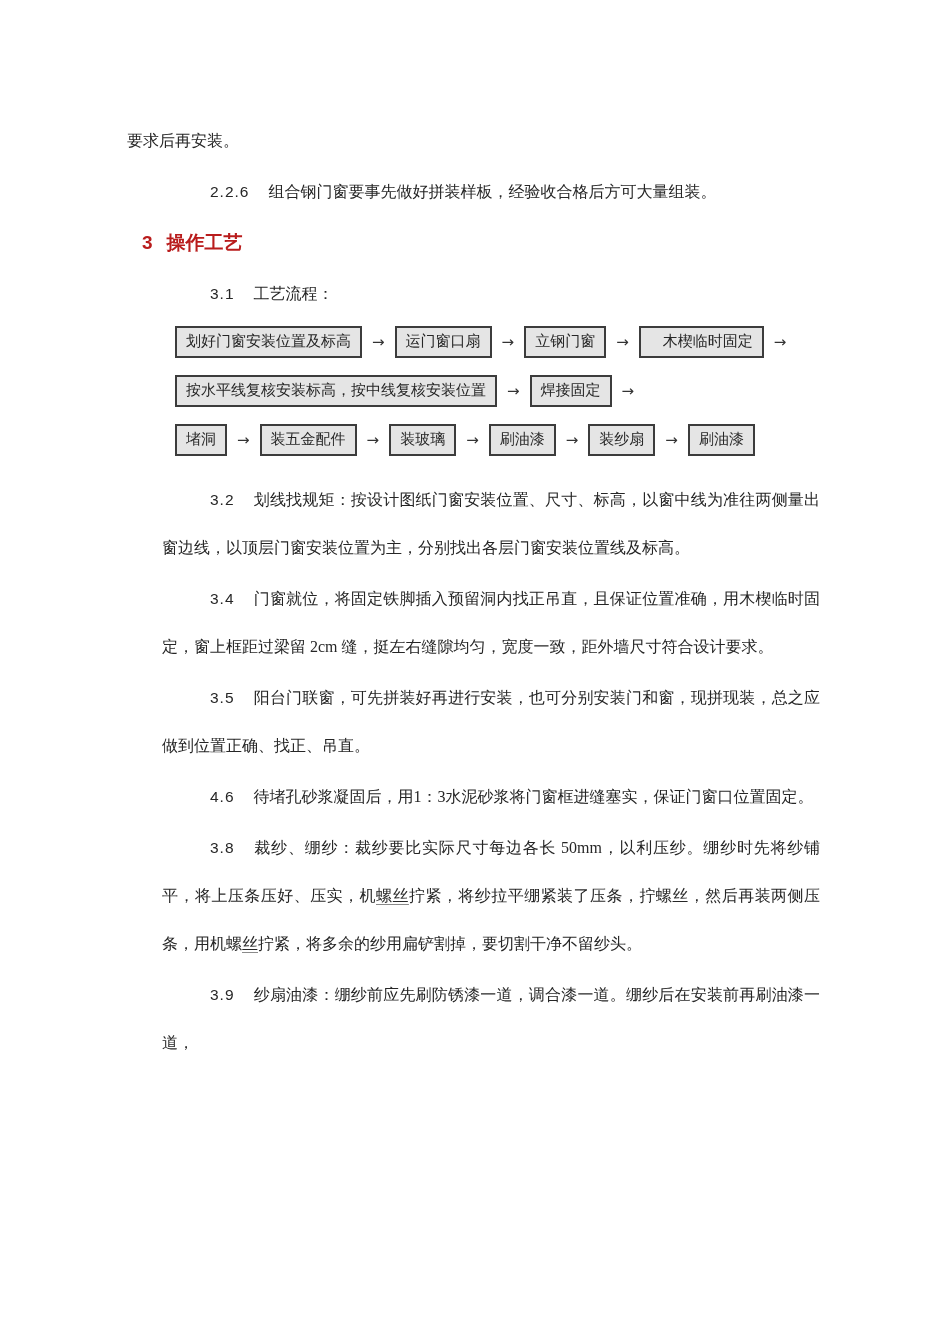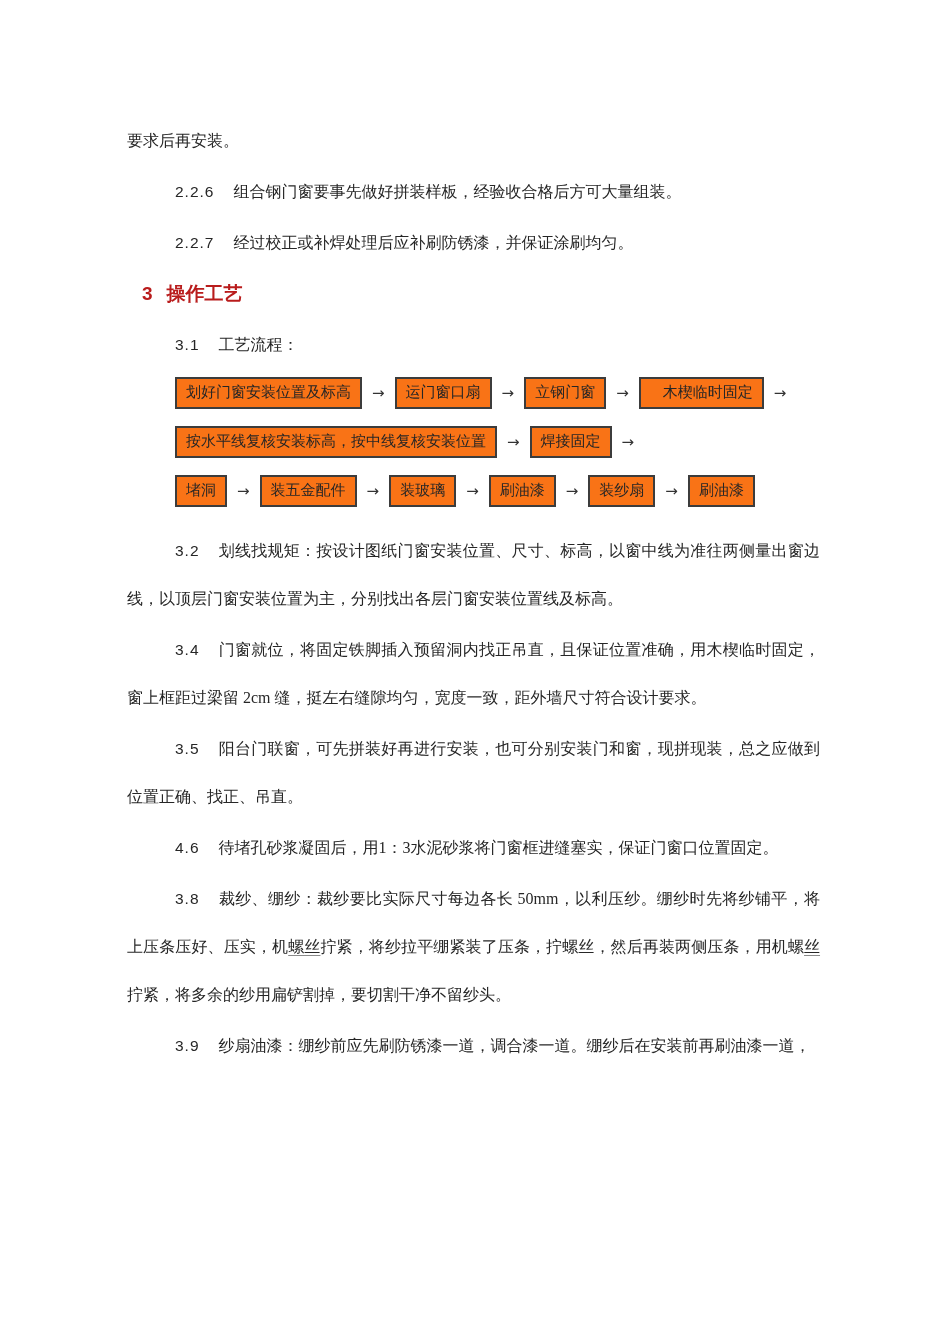--- a/index.html
+++ b/index.html
@@ -18,21 +18,21 @@
     font-family: "Liberation Serif", "DejaVu Serif", serif;
     color: #262626;
   }
   .body-text {
     font-size: 16px;
     line-height: 48px;
     margin: 0 0 3px 0;
     text-align: justify;
     color: #262626;
   }
-  .para { text-indent: 48px; }
+  .para { text-indent: 48px; margin-left: 35px; }
   .cont { text-indent: 0; }
   .num {
     font-family: "Liberation Sans", "DejaVu Sans", sans-serif;
     font-size: 15.5px;
     margin-right: 19px;
     letter-spacing: 1px;
   }
   .section-heading {
     font-family: "Liberation Sans", "DejaVu Sans", sans-serif;
     font-size: 19px;
@@ -47,21 +47,21 @@
     margin: 8px 0 20px 48px;
   }
   .flow-row {
     display: flex;
     align-items: center;
     gap: 10px;
     margin-bottom: 17px;
   }
   .flow-box {
     border: 2px solid #3c3c3c;
-    background: #f97316;
+    background: #e5e5e5;
     padding: 2px 9px 3px 9px;
     font-size: 15px;
     line-height: 23px;
     white-space: nowrap;
     color: #262626;
     text-align: center;
   }
   .pad-wide { padding-left: 22px; }
   .arrow {
     font-family: "DejaVu Sans", sans-serif;
@@ -78,21 +78,20 @@
 </style>
 </head>
 <body>
 
 <div class="page">
 
   <p class="body-text cont">要求后再安装。</p>
 
   <p class="body-text para"><span class="num">2.2.6</span><span>组合钢门窗要事先做好拼装样板，经验收合格后方可大量组装。</span></p>
 
-  <p class="body-text para"><span class="num">2.2.7</span><span>经过校正或补焊处理后应补刷防锈漆，并保证涂刷均匀。</span></p>
 
   <h2 class="section-heading"><span class="h-num">3</span><span>操作工艺</span></h2>
 
   <p class="body-text para"><span class="num">3.1</span><span>工艺流程：</span></p>
 
   <div class="flow">
 
     <div class="flow-row">
       <div class="flow-box">划好门窗安装位置及标高</div>
       <span class="arrow">→</span>

